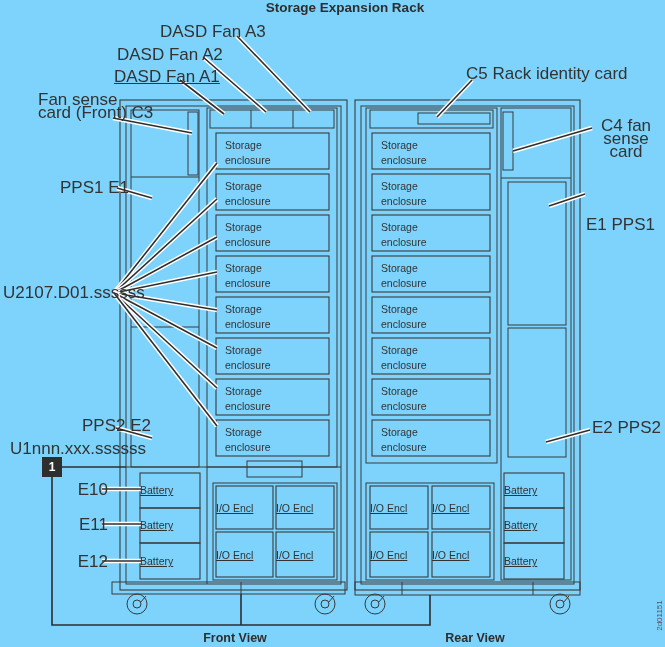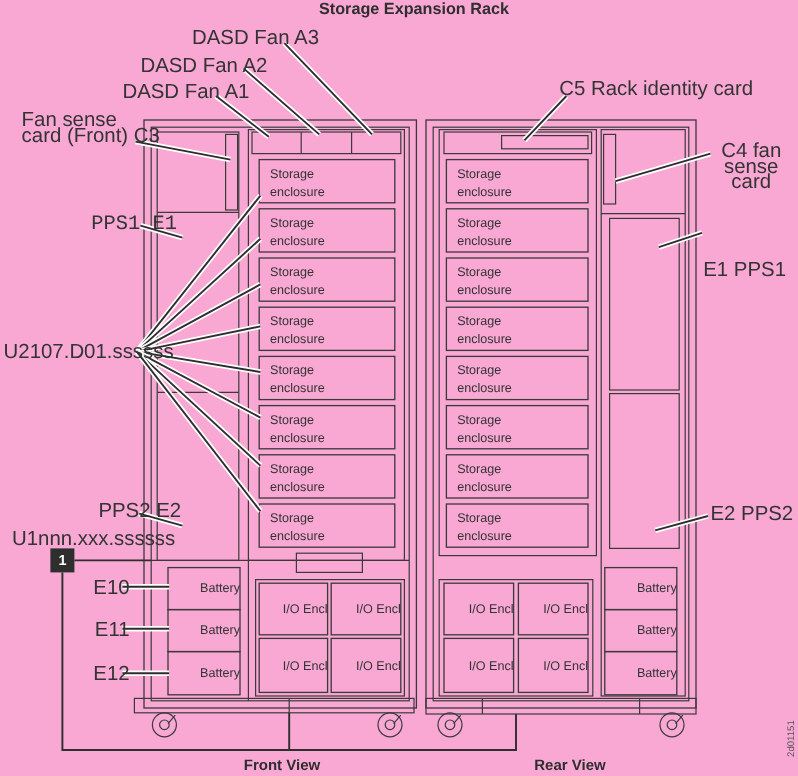--- a/index.html
+++ b/index.html
@@ -1,28 +1,28 @@
 <!DOCTYPE html>
 <html><head>
 <meta charset="utf-8">
 <style>
   html,body{margin:0;padding:0;background:#fff;}
-  #stage{position:relative;width:665px;height:647px;background:#f9a8d4;overflow:hidden;
+  #stage{position:relative;width:665px;height:647px;background:#7dd3fc;overflow:hidden;
          font-family:"Liberation Sans",sans-serif;color:#333;}
   #art{position:absolute;left:0;top:0;}
   .ln{stroke:#3a3a3a;stroke-width:1;fill:none;}
   .ln2{stroke:#3a3a3a;stroke-width:1.1;fill:none;}
   .lead{stroke:#2e2e2e;stroke-width:1.6;fill:none;}
   .case{stroke:#ffffff;stroke-width:4.5;fill:none;}
   .lbl{position:absolute;font-size:17px;line-height:13px;white-space:pre-line;color:#333;}
   .ctr{text-align:center;}
   .rgt{text-align:right;}
   .enc{position:absolute;font-size:10.5px;line-height:15px;padding:3px 0 0 9px;
        white-space:pre-line;color:#333;}
-  .cell{position:absolute;font-size:10.5px;text-align:right;color:#333;}
+  .cell{position:absolute;font-size:10.5px;text-align:left;color:#333;text-decoration:underline;}
   .badge{position:absolute;left:42px;top:457px;width:20px;height:20px;background:#2e2e2e;
          color:#fff;font-size:12px;font-weight:bold;text-align:center;line-height:20px;}
   .title{position:absolute;left:180px;top:0px;width:330px;text-align:center;
          font-size:13.5px;font-weight:600;color:#2e2e2e;}
   .cap{position:absolute;width:140px;text-align:center;font-size:12.5px;font-weight:600;color:#2e2e2e;}
   .figid{position:absolute;left:630px;top:611px;width:58px;font-size:8px;color:#555;
          transform:rotate(-90deg);transform-origin:center;text-align:center;}
 </style>
 </head>
 <body>
@@ -201,24 +201,24 @@
         <line class="lead" x1="585" y1="194" x2="549" y2="206"></line>
     <line class="case" x1="590" y1="430" x2="546" y2="442"></line>
         <line class="lead" x1="590" y1="430" x2="546" y2="442"></line>
   </g>
 </svg>
 
   <div class="title">Storage Expansion Rack</div>
 
   <div class="lbl" style="left:160px;top:25px;">DASD Fan A3</div>
   <div class="lbl" style="left:117px;top:48px;">DASD Fan A2</div>
-  <div class="lbl" style="left:102px;top:70px;">DASD Fan A1</div>
-  <div class="lbl" style="left:18px;top:93px;">Fan sense
+  <div class="lbl" style="left:114px;top:70px;text-decoration:underline;">DASD Fan A1</div>
+  <div class="lbl" style="left:38px;top:93px;">Fan sense
 card (Front) C3</div>
-  <div class="lbl" style="left:76px;top:181px;font-family:Liberation Mono, monospace;">PPS1 E1</div>
+  <div class="lbl" style="left:60px;top:181px;">PPS1 E1</div>
   <div class="lbl" style="left:3px;top:286px;">U2107.D01.ssssss</div>
   <div class="lbl" style="left:58px;top:419px;margin-left:24px;">PPS2 E2</div>
   <div class="lbl" style="left:10px;top:442px;">U1nnn.xxx.ssssss</div>
   <div class="badge">1</div>
   <div class="lbl rgt" style="left:70px;top:483px;width:38px;">E10</div>
   <div class="lbl rgt" style="left:70px;top:518px;width:38px;">E11</div>
   <div class="lbl rgt" style="left:70px;top:555px;width:38px;">E12</div>
 
   <div class="lbl" style="left:466px;top:67px;">C5 Rack identity card</div>
   <div class="lbl ctr" style="left:588px;top:119px;width:76px;">C4 fan sense

